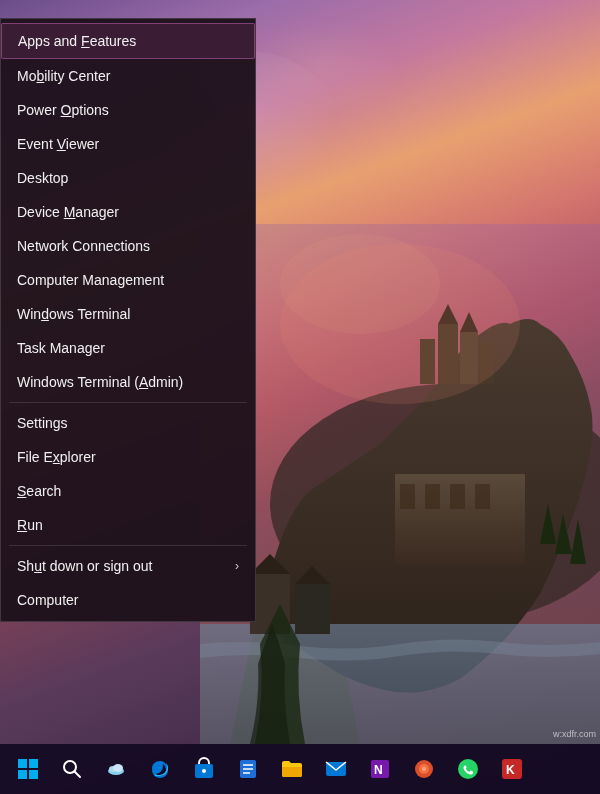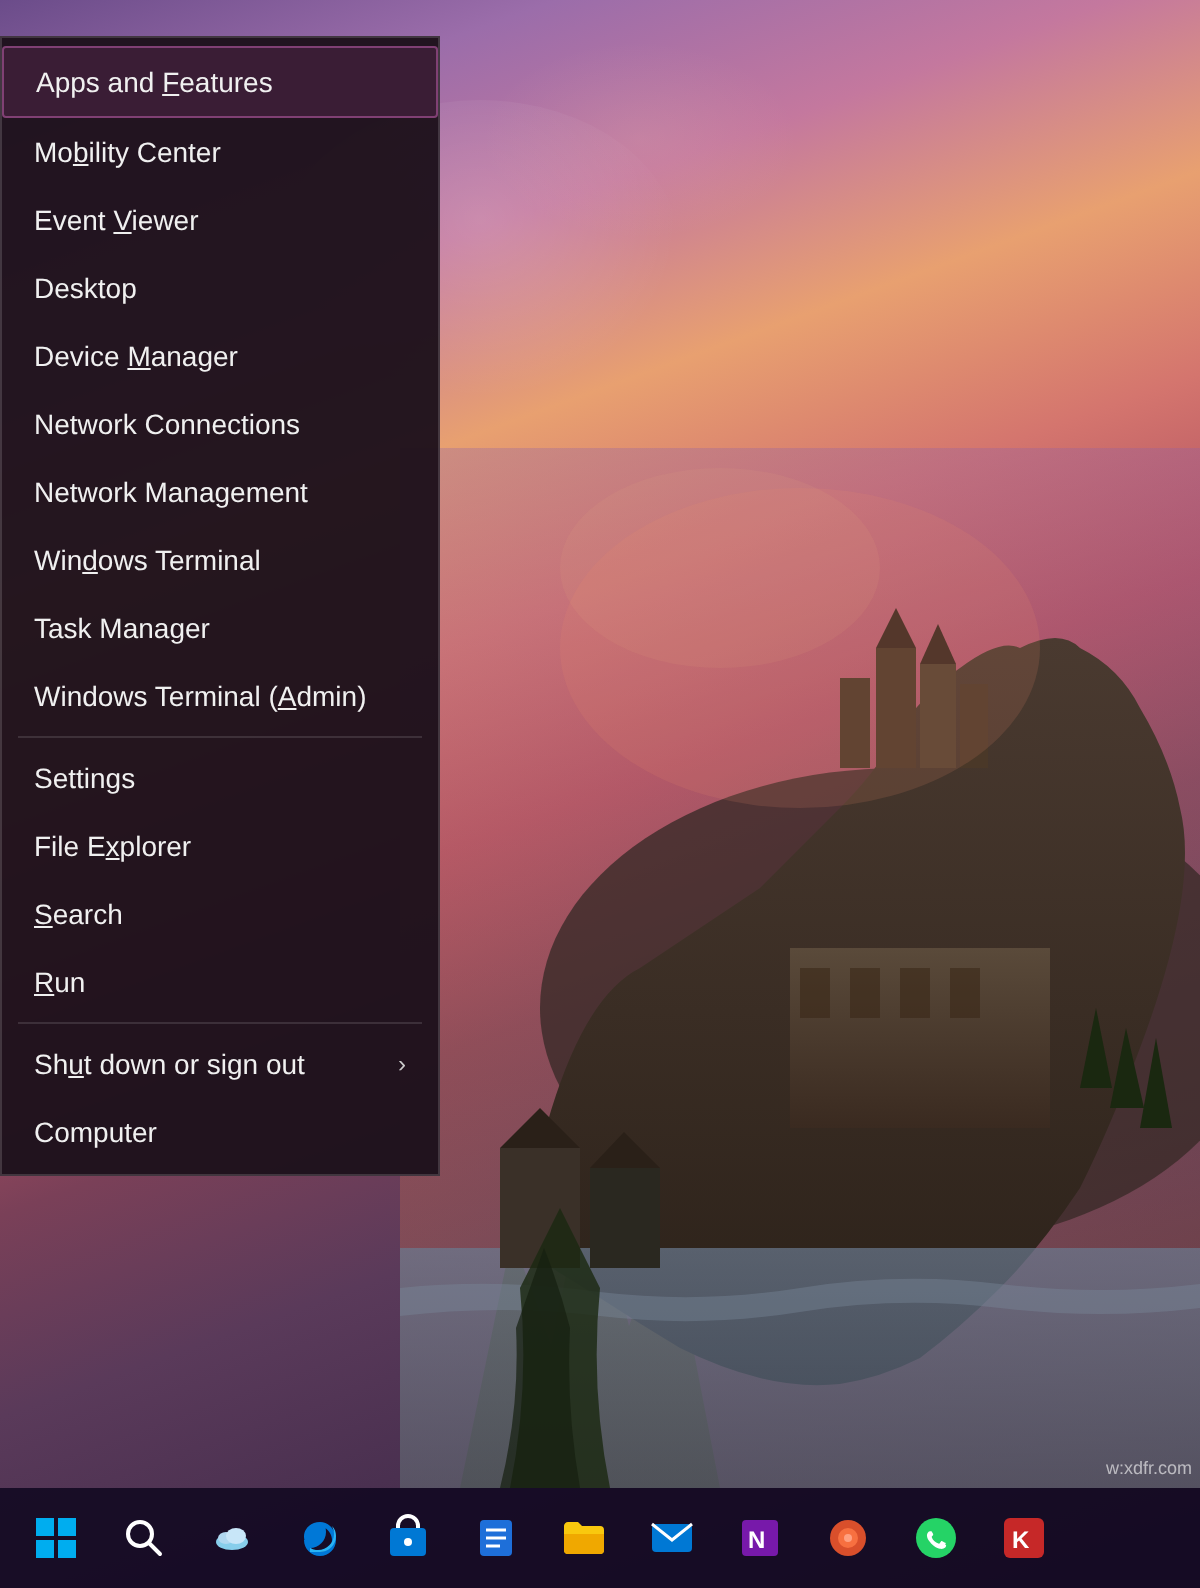--- a/index.html
+++ b/index.html
@@ -31,21 +31,21 @@
         #3a2840 90%,
         #2a2030 100%
       );
     }
 
     
     .context-menu {
       position: absolute;
       top: 18px;
       left: 0;
-      width: 220px;
+      width: 256px;
       background: rgba(30, 18, 28, 0.97);
       border: 1px solid rgba(255,255,255,0.15);
       z-index: 100;
       padding: 4px 0;
     }
 
     .menu-item {
       display: flex;
       align-items: center;
       justify-content: space-between;
@@ -227,40 +227,43 @@
 <div class="context-menu">
 
   <div class="menu-item highlighted">
     <span>Apps and <u>F</u>eatures</span>
   </div>
 
   <div class="menu-item">
     <span>Mo<u>b</u>ility Center</span>
   </div>
 
+  <div class="menu-item">
+    <span>Power <u>O</u>ptions</span>
+  </div>
 
   <div class="menu-item">
     <span>Event <u>V</u>iewer</span>
   </div>
 
   <div class="menu-item">
     <span>Desktop</span>
   </div>
 
   <div class="menu-item">
     <span>Device <u>M</u>anager</span>
   </div>
 
   <div class="menu-item">
     <span>Network Connections</span>
   </div>
 
 
   <div class="menu-item">
-    <span>Network Management</span>
+    <span>Computer Management</span>
   </div>
 
   <div class="menu-item">
     <span>Win<u>d</u>ows Terminal</span>
   </div>
 
   <div class="menu-item">
     <span>Task Manager</span>
   </div>
 

